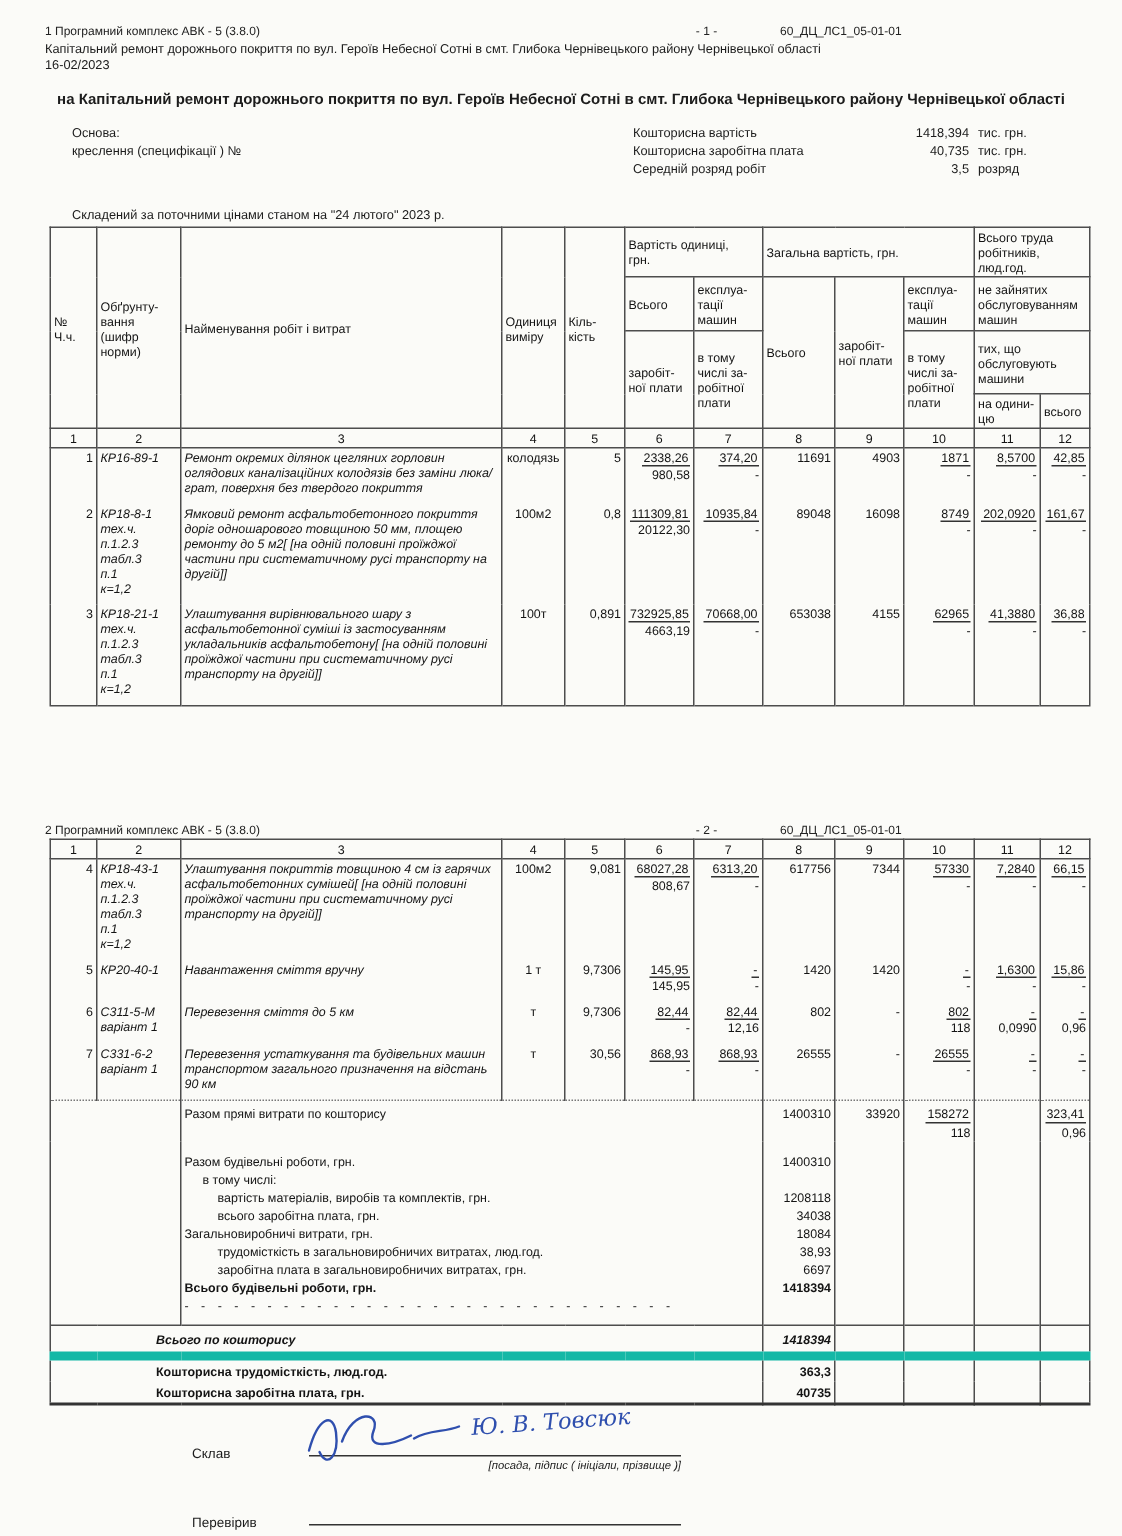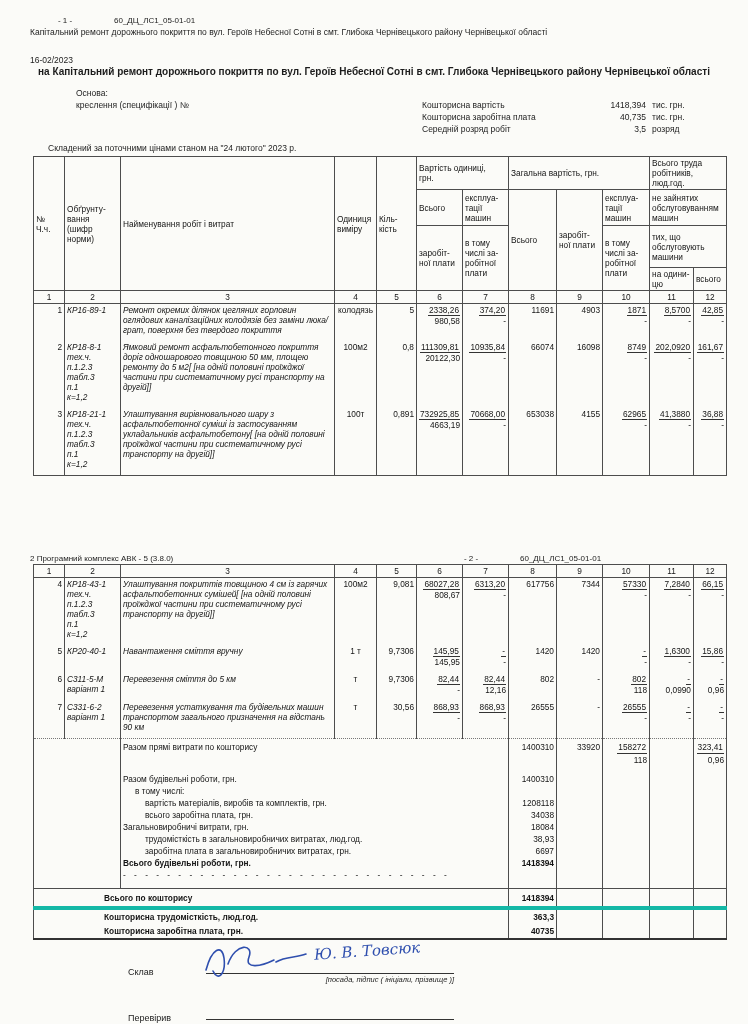--- a/index.html
+++ b/index.html
@@ -9,27 +9,27 @@
     font-family:"Liberation Sans", sans-serif;
     -webkit-font-smoothing:antialiased;
   }
   .page{position:relative;}
   .p1{padding-top:16px;}
   .p2{margin-top:78px;}
   .pagehead{display:flex;font-size:8px;line-height:10px;padding:0 28px 0 30px;color:#222;}
   .ph-left{flex:1;}
   .ph-center{width:70px;text-align:center;}
   .ph-right{width:200px;padding-left:14px;}
-  .objline{font-size:8.5px;line-height:11px;margin:1px 28px 17px 30px;}
-  .datecode{font-size:8.5px;line-height:11px;margin:0 28px 0 30px;}
+  .objline{font-size:8.5px;line-height:11px;margin:1px 28px 0 30px;}
+  .datecode{font-size:8.5px;line-height:11px;margin:0 28px 12px 30px;}
   .title{font-size:13px;font-weight:bold;text-align:center;margin:14px 20px 2px;}
   .subtitle{font-size:10px;font-weight:bold;text-align:center;margin:0 34px 10px;}
   .info{position:relative;height:54px;margin:0 24px 0 48px;font-size:8.5px;line-height:12px;}
-  .basis{position:absolute;left:0;top:0;margin-left:28px;}
-  .stats{position:absolute;right:0;top:12px;width:302px;}
+  .basis{position:absolute;left:0;top:0;}
+  .stats{position:absolute;right:0;top:0;width:302px;}
   .stat-row{display:flex;}
   .slab{width:158px;}
   .sval{width:66px;text-align:right;}
   .sunit{width:70px;padding-left:6px;}
   .compiled{font-size:8.5px;margin:2px 0 3px 48px;}
 
   table.tt{border-collapse:collapse;table-layout:fixed;width:693px;margin-left:33px;
     font-size:8.3px;line-height:10px;color:#141414;}
   table.tt{border:1px solid #4d4d4d;}
   table.t2{border-bottom:2px solid #333;}
@@ -51,39 +51,40 @@
   .tot td{border-left:1px solid #4d4d4d;border-right:1px solid #4d4d4d;
     vertical-align:top;padding:0 2px;line-height:12px;}
   .tot-first td{border-top:1px dotted #777;padding-top:2px;}
   .in1{padding-left:14px !important;}
   .in2{padding-left:24px !important;margin-left:40px;}
   .dash{letter-spacing:3px;color:#222;}
   tr.spacer td{height:7px;}
   .b td{font-weight:bold;}
   .fin td{border-left:1px solid #4d4d4d;border-right:1px solid #4d4d4d;
     padding:1px 2px;line-height:12px;}
-  .fin-first td{border-top:1px solid #4d4d4d;border-bottom:4px solid #14b8a6;height:15px;}
+  .fin-first td{border-top:1px solid #4d4d4d;border-bottom:6px solid #14b8a6;height:15px;font-style:italic;}
   .flab{padding-left:70px !important;}
 
   .signs{margin:18px 0 0 128px;font-size:9px;}
   .sign-row{display:flex;margin-bottom:20px;}
   .sign-label{width:78px;padding-top:9px;}
   .lineblock{width:248px;position:relative;}
   .rule{height:15px;border-bottom:1px solid #333;}
   .caption{font-size:7.5px;font-style:italic;text-align:right;margin-top:1px;color:#222;}
   .autograph-svg{position:absolute;left:-8px;top:-20px;}
   .autograph-name{position:absolute;left:108px;top:-16px;
     font-family:"DejaVu Serif", serif;font-style:italic;font-size:15px;
     transform:rotate(-4deg);white-space:nowrap;}
 </style>
 </head>
 <body>
 
 <section class="page p1">
   <div class="pagehead">
+    <span class="ph-left">1 Програмний комплекс АВК - 5 (3.8.0)</span>
     <span class="ph-center">- 1 -</span>
     <span class="ph-right">60_ДЦ_ЛС1_05-01-01</span>
   </div>
   <div class="objline">Капітальний ремонт дорожнього покриття по вул. Героїв Небесної Сотні в смт. Глибока Чернівецького району Чернівецької області</div>
   <div class="datecode">16-02/2023</div>
   <div class="subtitle">на Капітальний ремонт дорожнього покриття по вул. Героїв Небесної Сотні в смт. Глибока Чернівецького району Чернівецької області</div>
   <div class="info">
     <div class="basis">
       <div>Основа:</div>
       <div>креслення (специфікації ) №</div>
@@ -234,21 +235,21 @@
           <td class="cunit">100м2</td>
           <td class="cqty">0,8</td>
           <td class="fr">
             <div class="topwrap"><span class="topv">111309,81</span></div>
             <div class="botv">20122,30</div>
           </td>
           <td class="fr">
             <div class="topwrap"><span class="topv">10935,84</span></div>
             <div class="botv">-</div>
           </td>
-          <td class="cn">66074</td>
+          <td class="cn">89048</td>
           <td class="cn">16098</td>
           <td class="fr">
             <div class="topwrap"><span class="topv">8749</span></div>
             <div class="botv">-</div>
           </td>
           <td class="fr">
             <div class="topwrap"><span class="topv">202,0920</span></div>
             <div class="botv">-</div>
           </td>
           <td class="fr">

